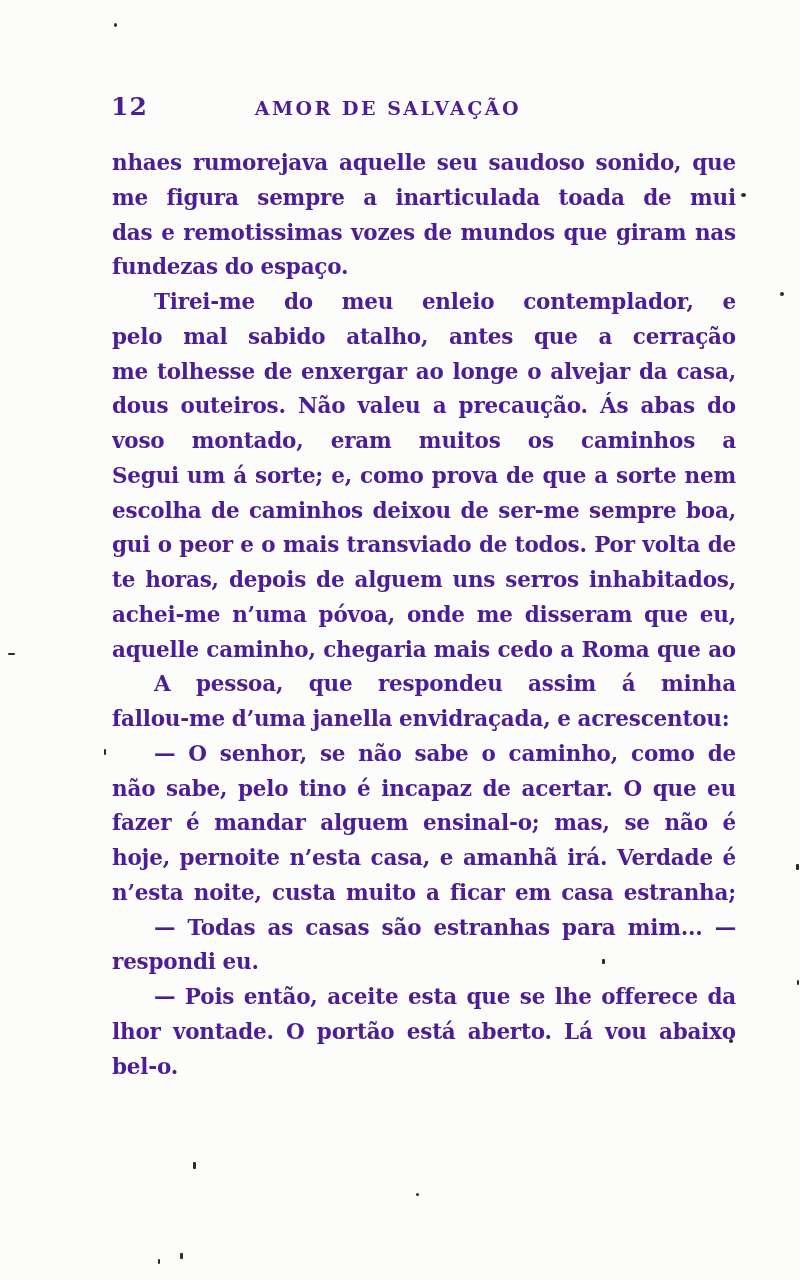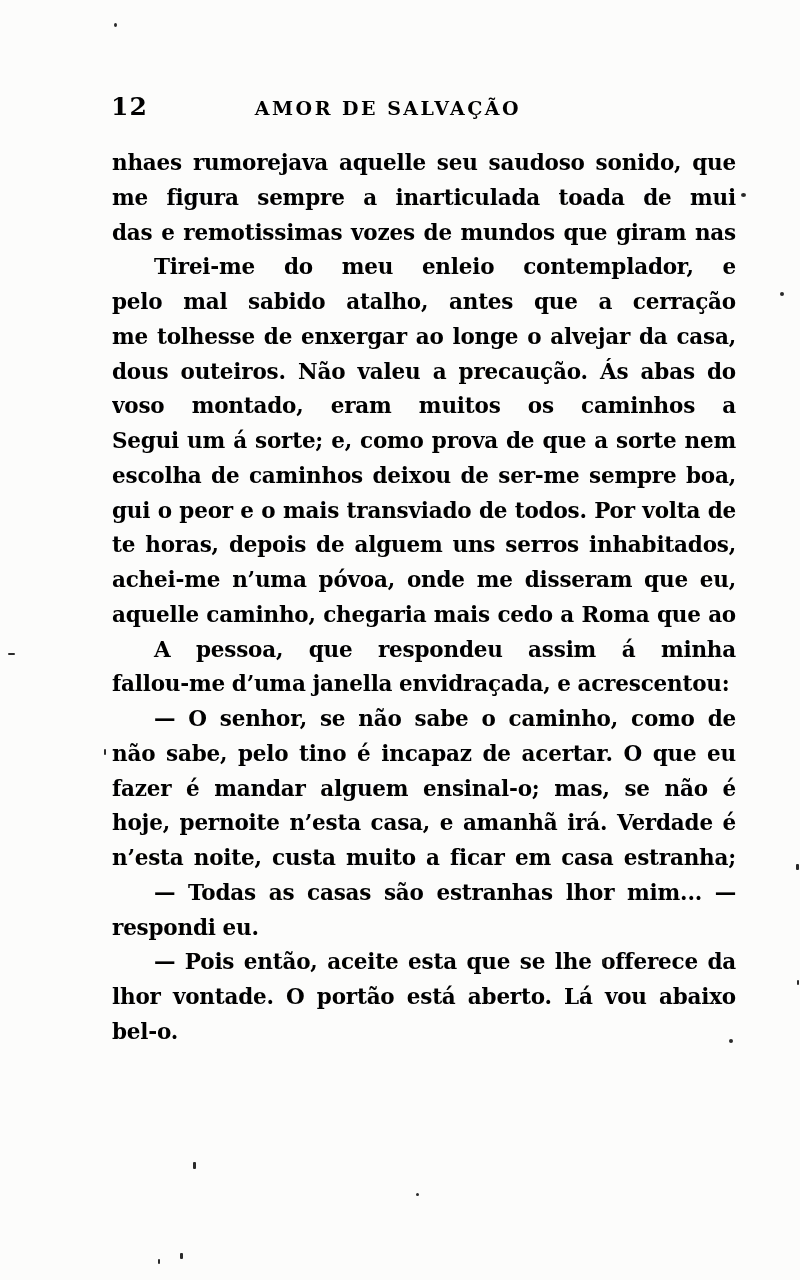--- a/index.html
+++ b/index.html
@@ -8,21 +8,21 @@
     width: 800px;
     height: 1280px;
     background: #fcfcfb;
     overflow: hidden;
   }
   .page {
     position: relative;
     width: 800px;
     height: 1280px;
     background: #fcfcfb;
-    color: #000000;
+    color: #4c1d95;
     font-family: "DejaVu Serif", "Liberation Serif", serif;
   }
   .pagenum {
     position: absolute;
     left: 111px;
     top: 92px;
     font-size: 25px;
     font-weight: 700;
     letter-spacing: 1px;
   }
@@ -69,39 +69,40 @@
 
   <div>
     <span class="pagenum">12</span>
     <span class="running-title">AMOR DE SALVAÇÃO</span>
   </div>
 
   <div class="textblock" id="textblock">
       <div class="line fill">nhaes rumorejava aquelle seu saudoso sonido, que se</div>
       <div class="line fill">me figura sempre a inarticulada toada de mui remonta-</div>
       <div class="line fill">das e remotissimas vozes de mundos que giram nas pro-</div>
+      <div class="line">fundezas do espaço.</div>
       <div class="line indent fill">Tirei-me do meu enleio contemplador, e retrocedi</div>
       <div class="line fill">pelo mal sabido atalho, antes que a cerração completa</div>
       <div class="line fill">me tolhesse de enxergar ao longe o alvejar da casa, entre</div>
       <div class="line fill">dous outeiros. Não valeu a precaução. Ás abas do decli-</div>
       <div class="line fill">voso montado, eram muitos os caminhos a cruzarem-se.</div>
       <div class="line fill">Segui um á sorte; e, como prova de que a sorte nem em</div>
       <div class="line fill">escolha de caminhos deixou de ser-me sempre boa, se-</div>
       <div class="line fill">gui o peor e o mais transviado de todos. Por volta de se-</div>
       <div class="line fill">te horas, depois de alguem uns serros inhabitados,</div>
       <div class="line fill">achei-me n’uma póvoa, onde me disseram que eu, por</div>
       <div class="line fill">aquelle caminho, chegaria mais cedo a Roma que ao lo-</div>
       <div class="line indent fill">A pessoa, que respondeu assim á minha pergunta,</div>
       <div class="line">fallou-me d’uma janella envidraçada, e acrescentou:</div>
       <div class="line indent fill">— O senhor, se não sabe o caminho, como de facto</div>
       <div class="line fill">não sabe, pelo tino é incapaz de acertar. O que eu posso</div>
       <div class="line fill">fazer é mandar alguem ensinal-o; mas, se não é força ir</div>
       <div class="line fill">hoje, pernoite n’esta casa, e amanhã irá. Verdade é que,</div>
       <div class="line fill">n’esta noite, custa muito a ficar em casa estranha; po-</div>
-      <div class="line indent fill">— Todas as casas são estranhas lhor mim... —</div>
+      <div class="line indent fill">— Todas as casas são estranhas para mim... —</div>
       <div class="line">respondi eu.</div>
       <div class="line indent fill">— Pois então, aceite esta que se lhe offerece da me-</div>
       <div class="line fill">lhor vontade. O portão está aberto. Lá vou abaixo rece-</div>
       <div class="line">bel-o.</div>
     </div>
 
   <div class="speck" style="left:114px; top:23px;  width:3px; height:4px;"></div>
   <div class="speck" style="left:741px; top:193px; width:5px; height:4px;"></div>
   <div class="speck" style="left:780px; top:292px; width:4px; height:4px;"></div>
   <div class="speck" style="left:8px;   top:653px; width:7px; height:2px; border-radius:1px;"></div>

